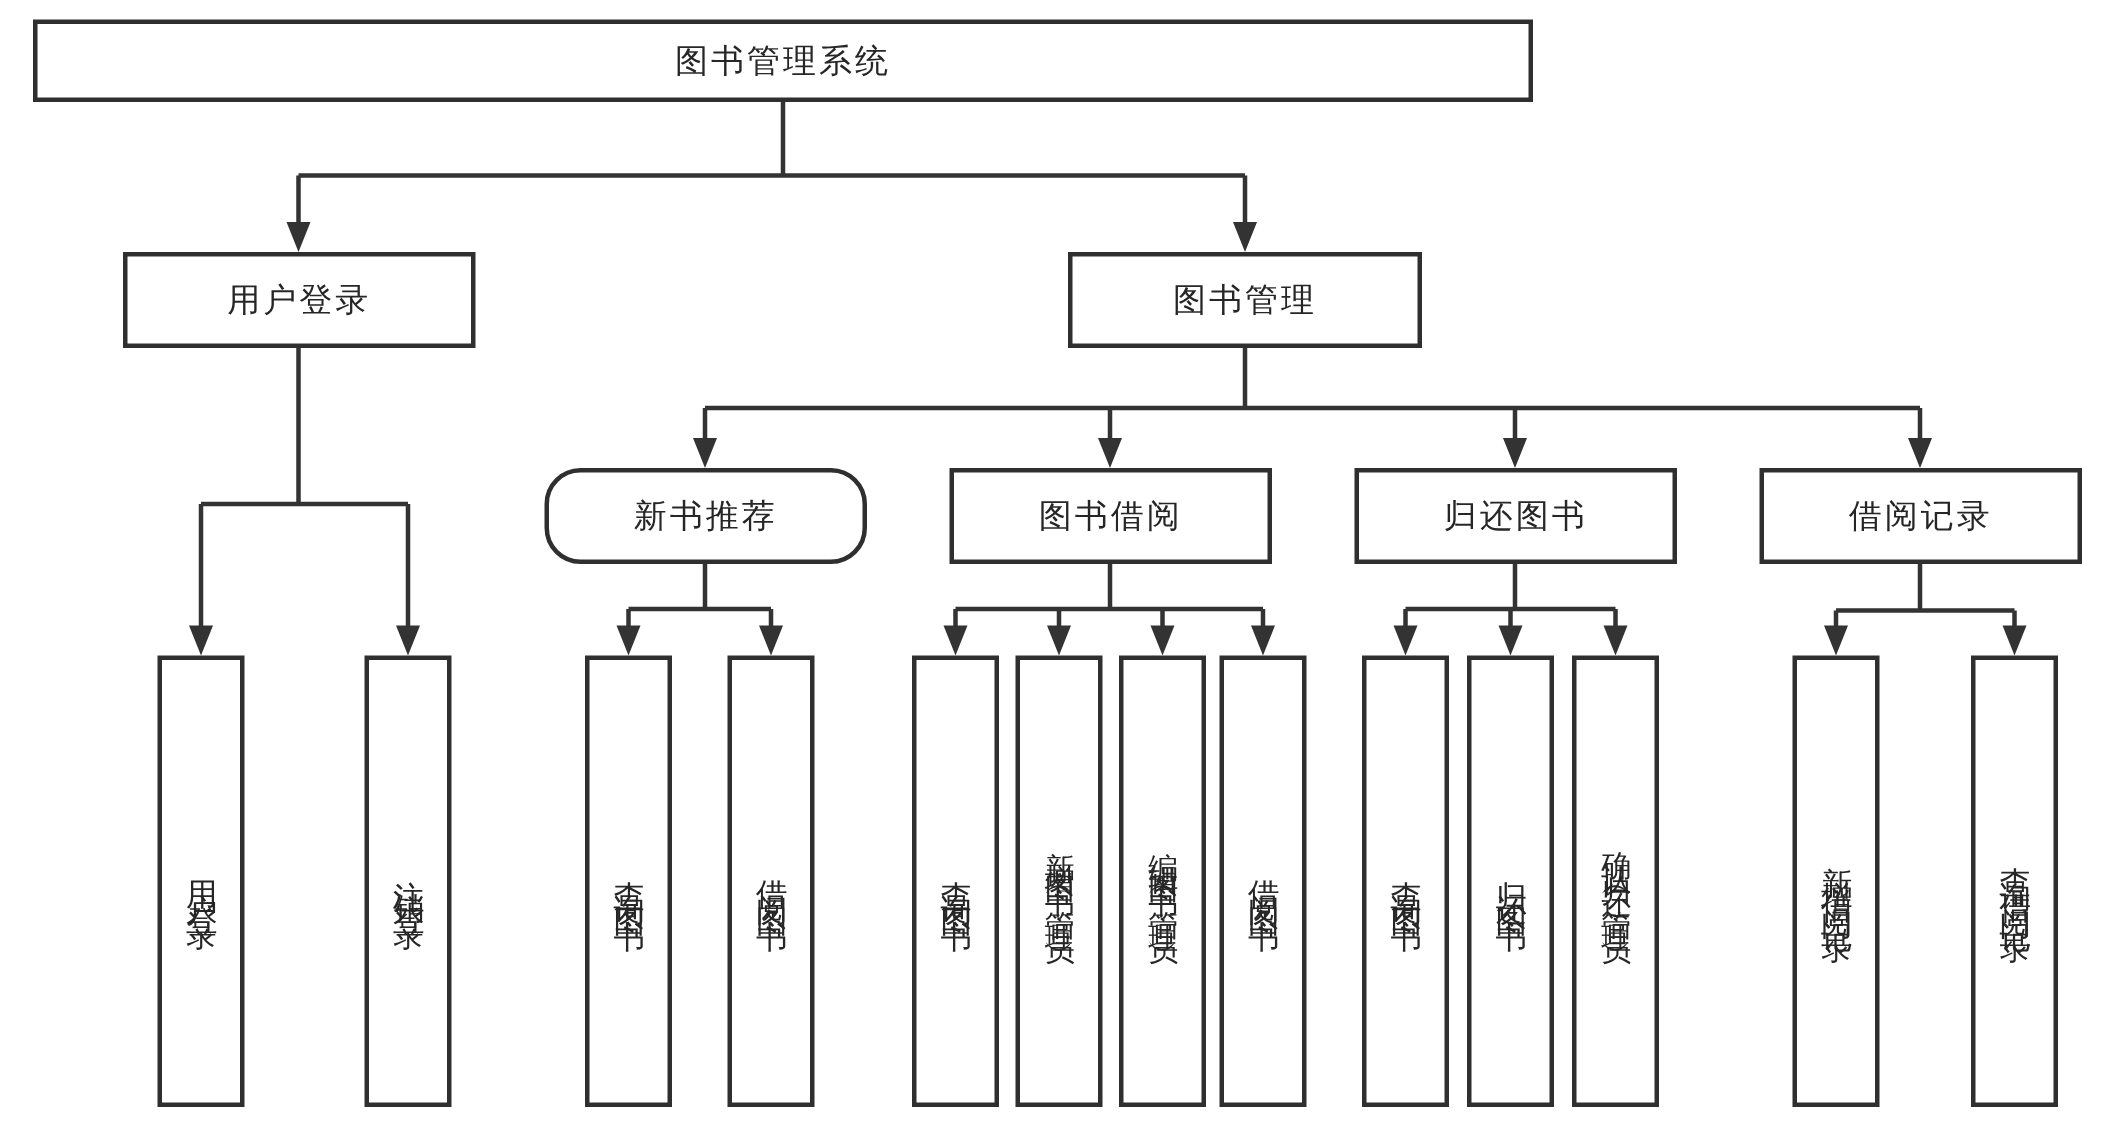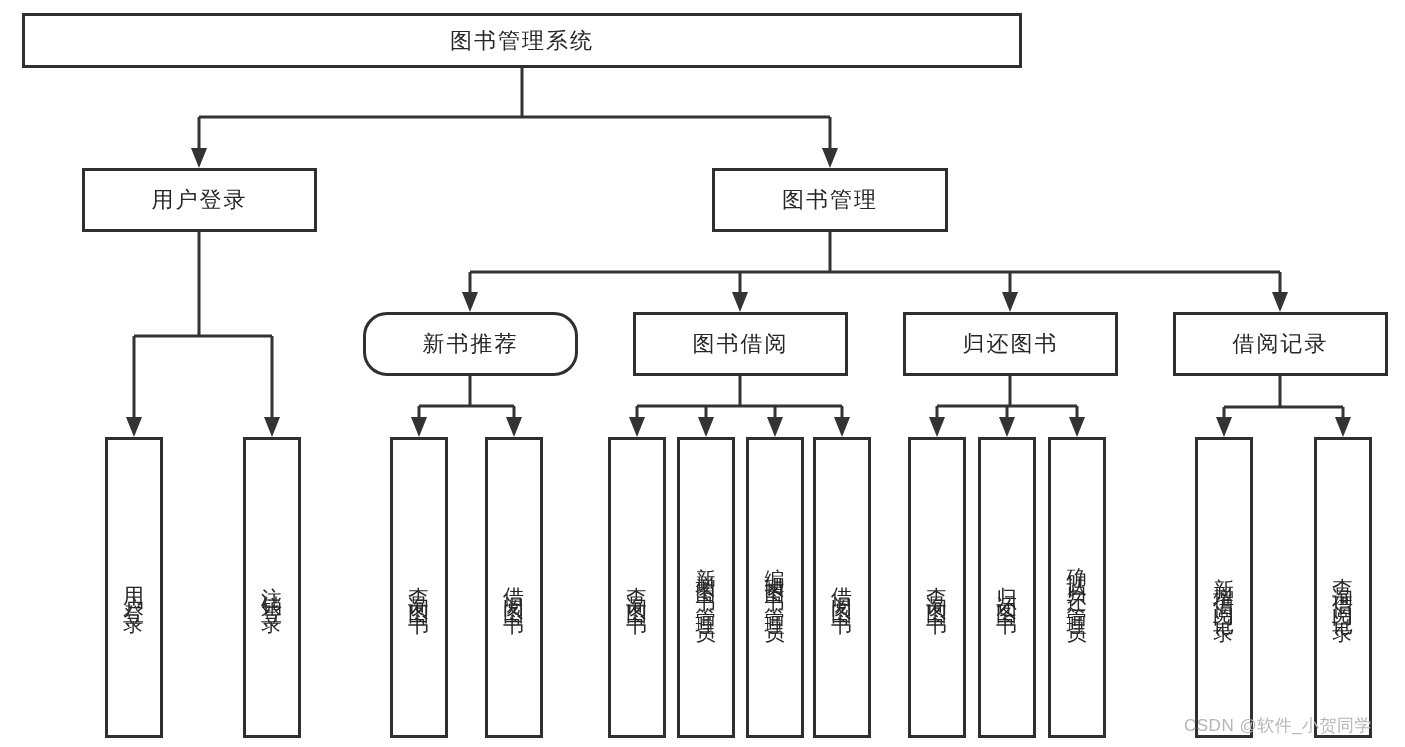--- a/index.html
+++ b/index.html
@@ -167,15 +167,14 @@
     <span class="vtext long">确认归还（管理员）</span>
   </div>
 
   <div class="node leaf" style="left:1195px; top:437px; width:58px; height:301px;">
     <span class="vtext">新增借阅记录</span>
   </div>
   <div class="node leaf" style="left:1314px; top:437px; width:58px; height:301px;">
     <span class="vtext">查询借阅记录</span>
   </div>
 
-  <div class="watermark">CSDN @软件_小贺同学</div>
 
 </div>
 
 </body></html>

